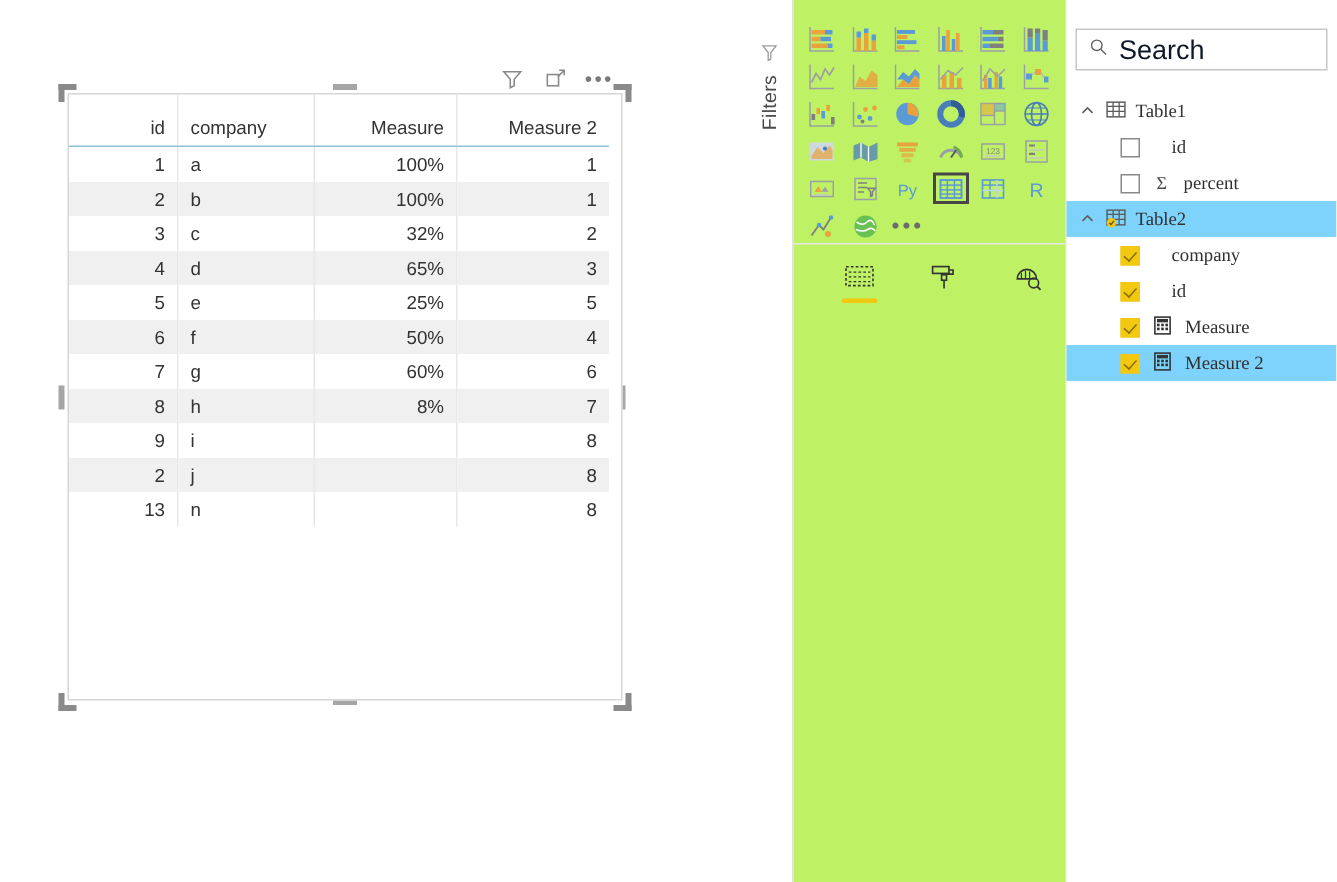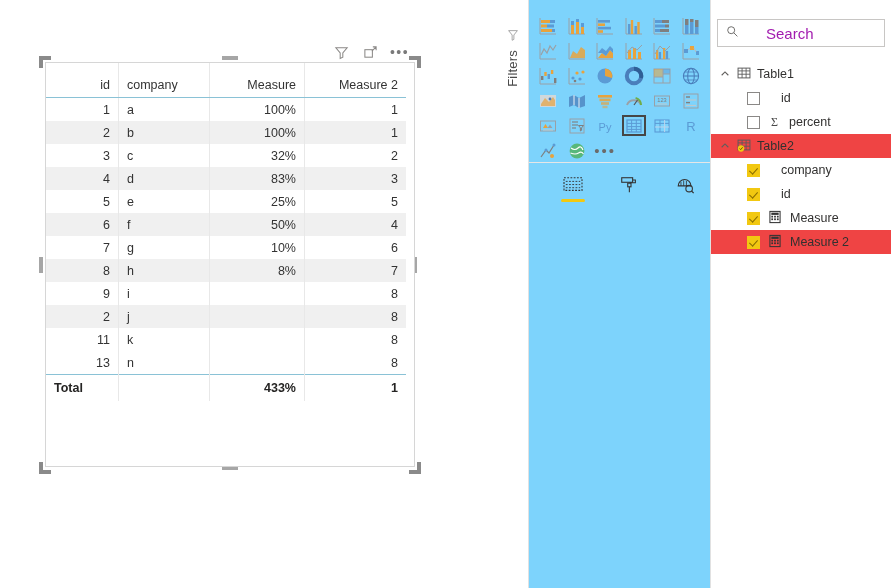--- a/index.html
+++ b/index.html
@@ -80,21 +80,21 @@
   }
   #filters-label{
     position:absolute;left:7px;top:50px;
     writing-mode:vertical-rl;transform:rotate(180deg);
     font-size:13px;color:#4a4a4a;letter-spacing:.2px;
     font-family:"Liberation Sans", sans-serif;
   }
 
   #viz-pane{
     position:absolute;left:529px;top:0;width:181px;height:588px;
-    background:#7dd3fc;border-right:1px solid #e1e1e1;
+    background:#bef264;border-right:1px solid #e1e1e1;
   }
   #viz-icons{
     position:absolute;left:5px;top:13px;width:171px;
     display:grid;grid-template-columns:repeat(6,28.5px);
     grid-auto-rows:25px;
   }
   .vi{width:28.5px;height:25px;display:flex;align-items:center;justify-content:center;cursor:pointer;}
   .vi svg{display:block;}
   .vi.selected{outline:2px solid #464646;outline-offset:-4px;}
   .vi-more{font-size:15px;color:#6b6b6b;letter-spacing:2px;line-height:6px;}
@@ -114,37 +114,37 @@
 
   
   #fields-pane{
     position:absolute;left:711px;top:0;width:180px;height:588px;background:#ffffff;
   }
   #search-box{
     position:absolute;left:6px;top:19px;width:168px;height:28px;
     border:1px solid #c8c6c4;background:#ffffff;box-sizing:border-box;
     display:flex;align-items:center;padding-left:8px;gap:7px;
   }
-  #search-box .stext{font-size:15px;color:#a21caf;margin-left:20px;}
+  #search-box .stext{font-size:18px;color:#0f172a;}
   #fields-list{position:absolute;left:0;top:62px;width:180px;}
   .frow{height:24px;display:flex;align-items:center;font-size:12.5px;color:#323130;cursor:pointer;}
   .frow.tablerow{padding-left:8px;gap:6px;}
   .frow.fieldrow{padding-left:36px;gap:8px;}
-  .frow.sel{background:#ef4444;}
+  .frow.sel{background:#7dd3fc;}
   .chev{width:12px;height:12px;color:#605e5c;display:flex;align-items:center;justify-content:center;}
   .cbox{width:13px;height:13px;border:1px solid #8a8886;background:#ffffff;box-sizing:border-box;flex:none;}
   .cbox.checked{background:#f2c811;border-color:#f2c811;position:relative;}
   .cbox.checked::after{
     content:"";position:absolute;left:3px;top:1px;width:4px;height:7px;
     border:solid #8a6d00;border-width:0 1.6px 1.6px 0;transform:rotate(42deg);
   }
   .sigma{width:13px;text-align:center;font-size:12px;color:#4a4a4a;
          font-family:"Liberation Serif", serif;}
   .ficon{width:14px;height:14px;flex:none;}
-  .flabel{white-space:nowrap;}
+  .flabel{white-space:nowrap;font-family:Liberation Serif, serif;}
   .pad-l{margin-left:13px;}
 </style>
 </head>
 <body>
 
 <div id="canvas">
 
   <div id="visual-header">
     <span class="hicon">
       <svg width="15" height="15" viewBox="0 0 16 16">
@@ -209,39 +209,39 @@
             </tr>
             <tr>
               <td class="num sep c-id">3</td>
               <td class="txt sep c-co">c</td>
               <td class="num sep c-m1">32%</td>
               <td class="num c-m2">2</td>
             </tr>
             <tr class="alt">
               <td class="num sep c-id">4</td>
               <td class="txt sep c-co">d</td>
-              <td class="num sep c-m1">83%</td>
+              <td class="num sep c-m1">65%</td>
               <td class="num c-m2">3</td>
             </tr>
             <tr>
               <td class="num sep c-id">5</td>
               <td class="txt sep c-co">e</td>
               <td class="num sep c-m1">25%</td>
               <td class="num c-m2">5</td>
             </tr>
             <tr class="alt">
               <td class="num sep c-id">6</td>
               <td class="txt sep c-co">f</td>
               <td class="num sep c-m1">50%</td>
               <td class="num c-m2">4</td>
             </tr>
             <tr>
               <td class="num sep c-id">7</td>
               <td class="txt sep c-co">g</td>
-              <td class="num sep c-m1">10%</td>
+              <td class="num sep c-m1">60%</td>
               <td class="num c-m2">6</td>
             </tr>
             <tr class="alt">
               <td class="num sep c-id">8</td>
               <td class="txt sep c-co">h</td>
               <td class="num sep c-m1">8%</td>
               <td class="num c-m2">7</td>
             </tr>
             <tr>
               <td class="num sep c-id">9</td>
@@ -249,36 +249,24 @@
               <td class="num sep c-m1"></td>
               <td class="num c-m2">8</td>
             </tr>
             <tr class="alt">
               <td class="num sep c-id">2</td>
               <td class="txt sep c-co">j</td>
               <td class="num sep c-m1"></td>
               <td class="num c-m2">8</td>
             </tr>
             <tr>
-              <td class="num sep c-id">11</td>
-              <td class="txt sep c-co">k</td>
-              <td class="num sep c-m1"></td>
-              <td class="num c-m2">8</td>
-            </tr>
-            <tr>
               <td class="num sep c-id">13</td>
               <td class="txt sep c-co">n</td>
               <td class="num sep c-m1"></td>
               <td class="num c-m2">8</td>
-            </tr>
-            <tr class="total">
-              <td class="txt sep c-id">Total</td>
-              <td class="txt sep c-co"></td>
-              <td class="num sep c-m1">433%</td>
-              <td class="num c-m2">1</td>
             </tr>
           </tbody>
       </table>
     </div>
   </div>
 </div>
 
 <div id="filters-strip">
   <span class="farrow">
     <svg width="14" height="14" viewBox="0 0 16 16">

